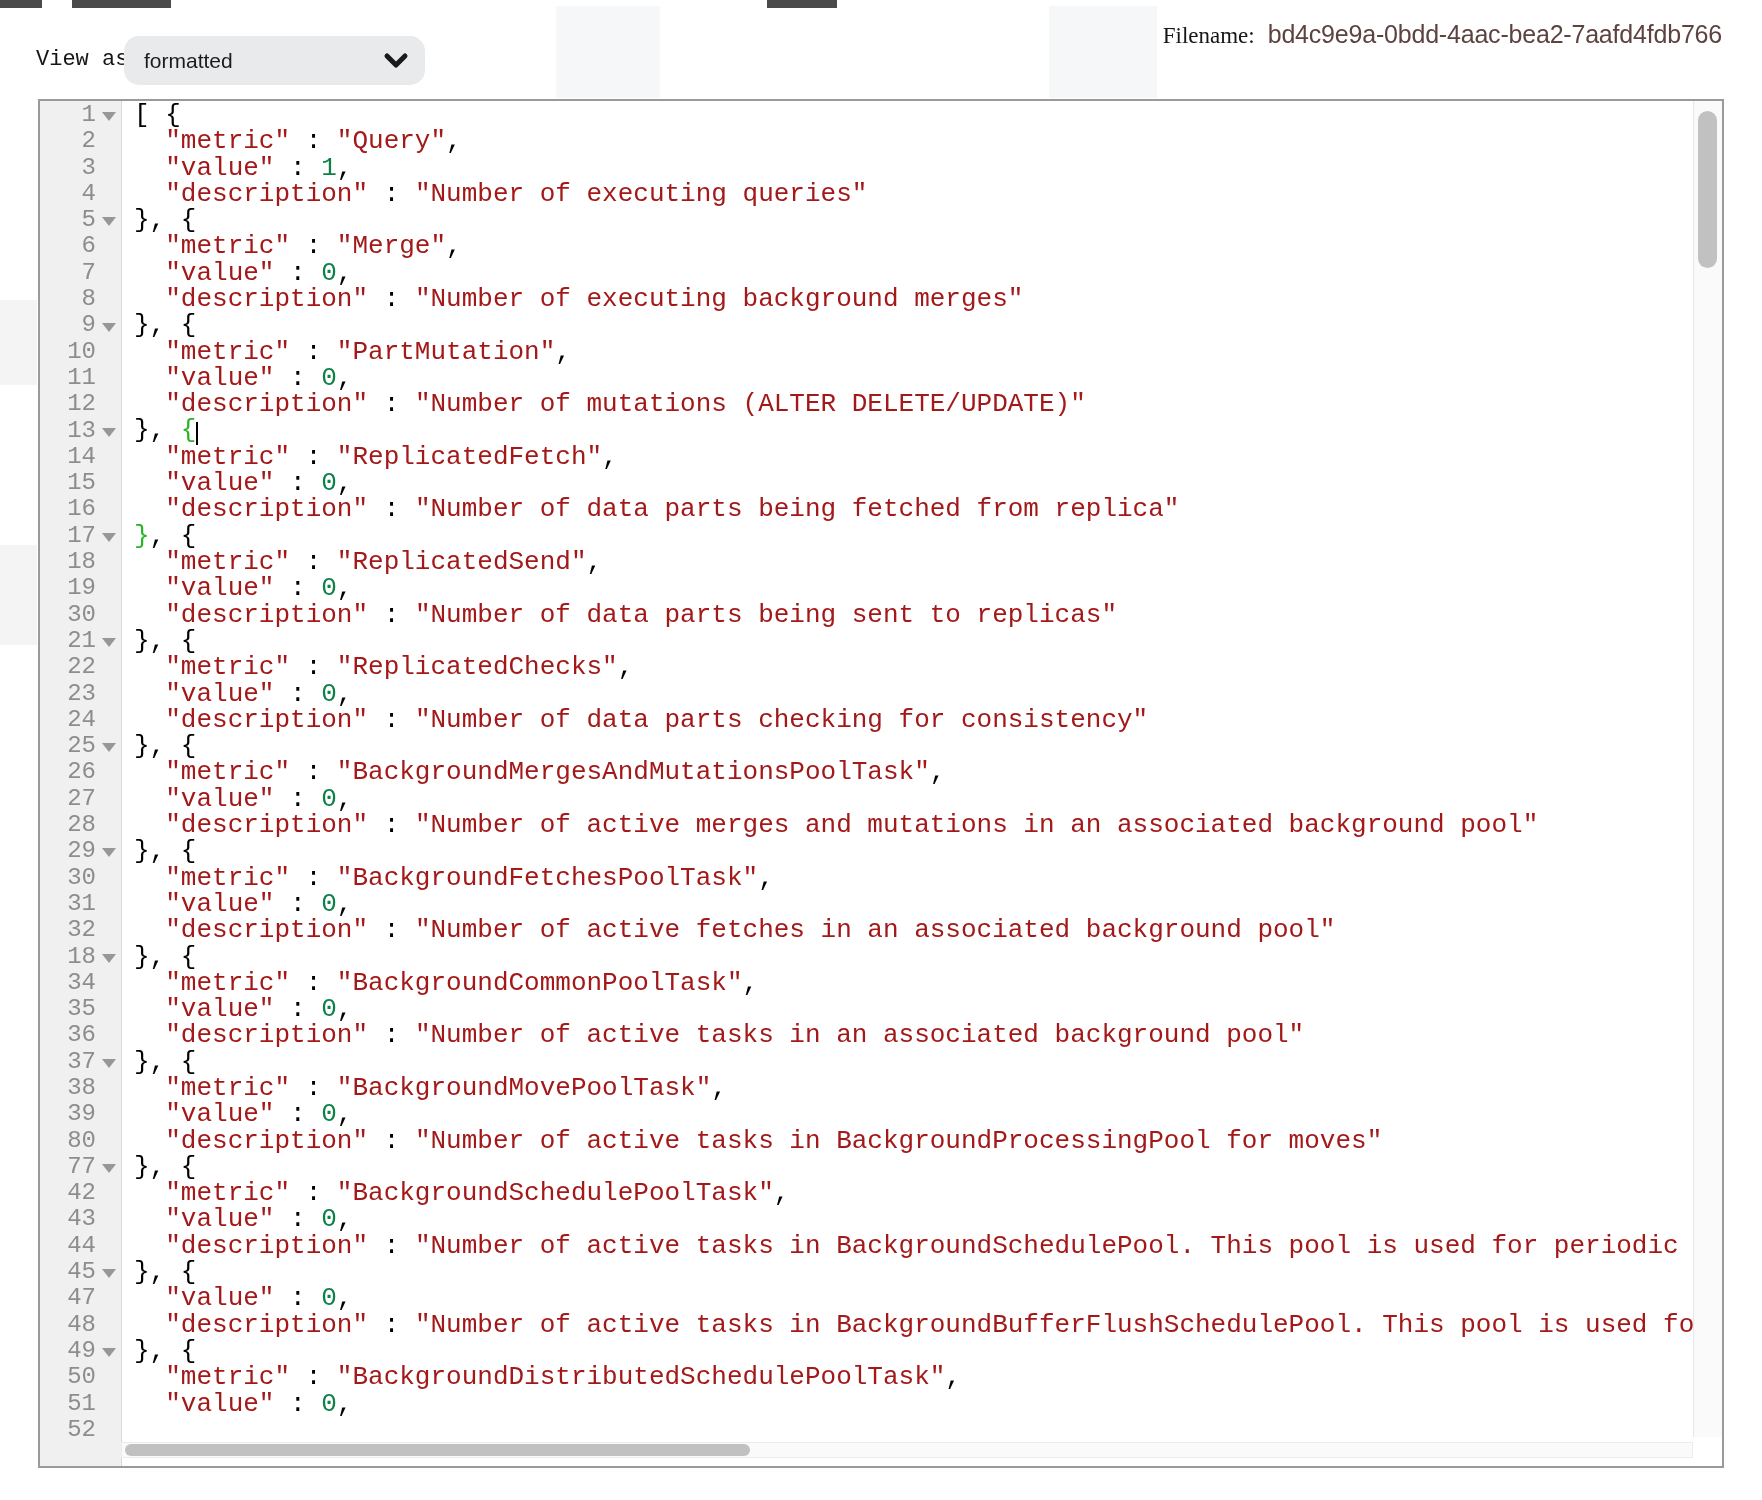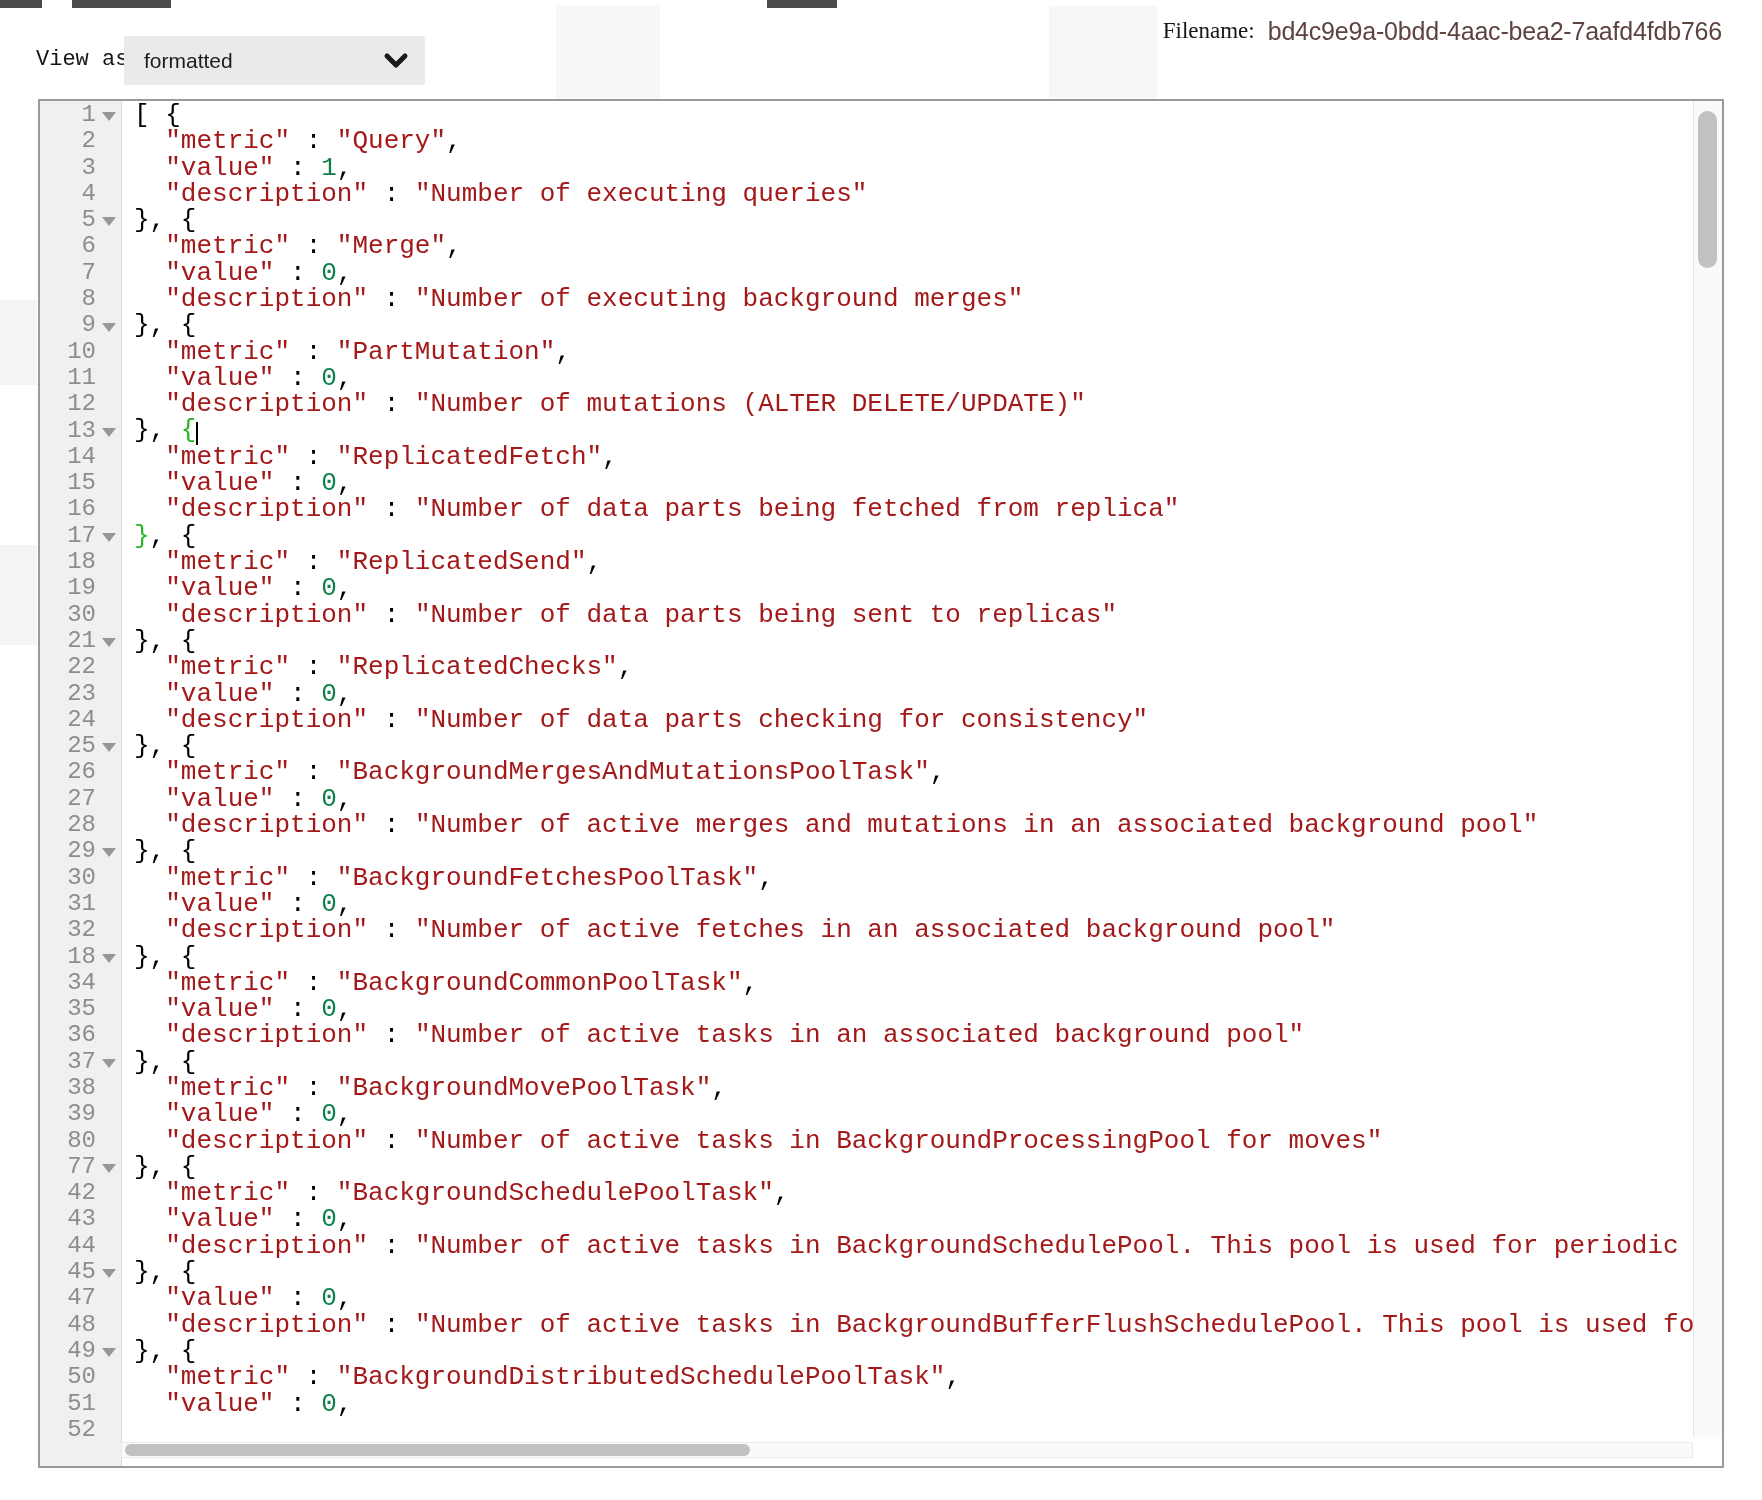--- a/index.html
+++ b/index.html
@@ -17,30 +17,30 @@
   .left1{left:0;top:300px;width:37px;height:85px;background:#f4f4f4;}
   .left2{left:0;top:545px;width:37px;height:100px;background:#f4f4f4;}
 
   
   .viewas-label{
     position:absolute;left:36px;top:47px;
     font-family:Liberation Mono, monospace;font-size:22px;color:#161616;
   }
   .select{
     position:absolute;left:124px;top:36px;width:301px;height:49px;
-    background:var(--select_bg);border-radius:3px;
+    background:var(--select_bg);border-radius:15px;
     display:flex;align-items:center;justify-content:space-between;
     padding:0 16px 0 20px;box-sizing:border-box;cursor:pointer;text-align:right;
   }
   .select-value{font-size:21px;color:#1c1c1c;}
   .meta{
     position:absolute;top:13px;right:40px;
     display:flex;flex-direction:column;align-items:flex-end;gap:7px;
   }
-  .meta-row{display:flex;align-items:center;gap:13px;height:36px;}
+  .meta-row{display:flex;align-items:flex-end;gap:13px;height:36px;}
   .meta-label{font-family:"Liberation Serif",serif;font-size:23px;color:#161616;}
   .meta-value{font-size:25px;font-weight:normal;color:var(--filename_value);letter-spacing:-0.2px;}
 
   
   .editor{
     position:absolute;left:38px;top:99px;width:1682px;height:1365px;
     border:2px solid var(--border);background:#fff;
   }
   .gutterbg{
     position:absolute;left:0;top:0;bottom:0;width:81px;

